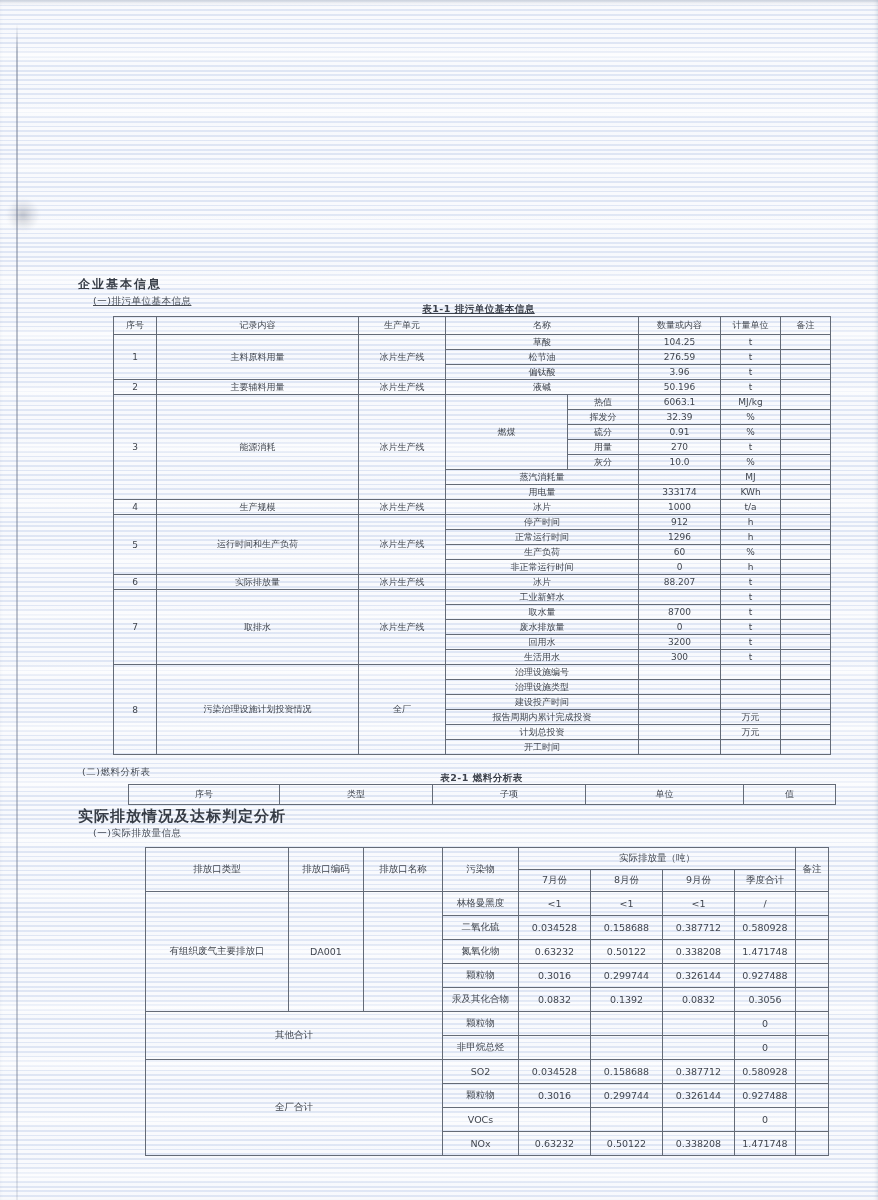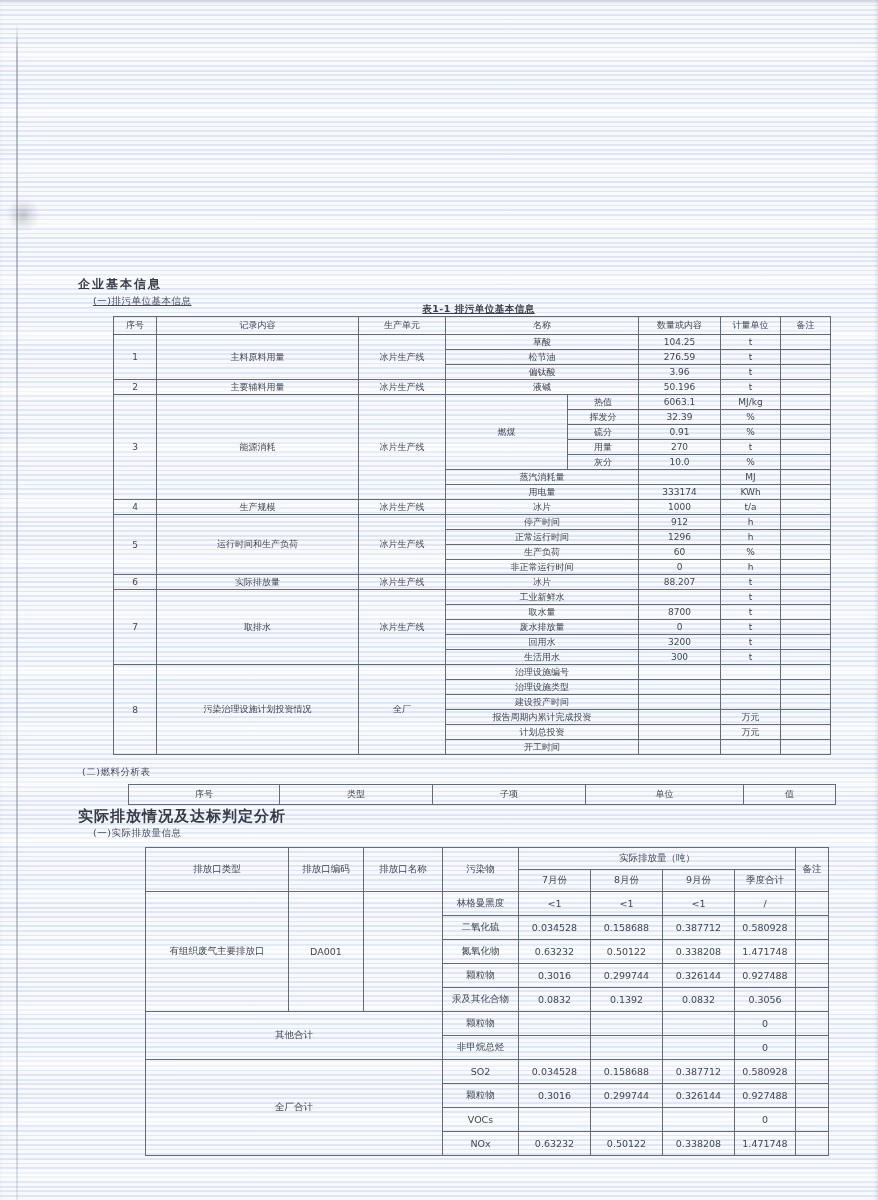--- a/index.html
+++ b/index.html
@@ -273,20 +273,21 @@
     <tr>
       <td colspan="2">开工时间</td>
       <td></td>
       <td></td>
       <td></td>
     </tr>
   </tbody>
     </table>
 
   <div class="abs sub-label" style="left:82px;top:766px;">(二)燃料分析表</div>
+  <div class="abs caption" style="left:128px;top:772px;width:707px;">表2-1 燃料分析表</div>
 
   <table class="t2">
     <colgroup>
       <col style="width:151px">
         <col style="width:153px">
         <col style="width:153px">
         <col style="width:158px">
         <col style="width:92px">
     </colgroup>
     <tbody>

